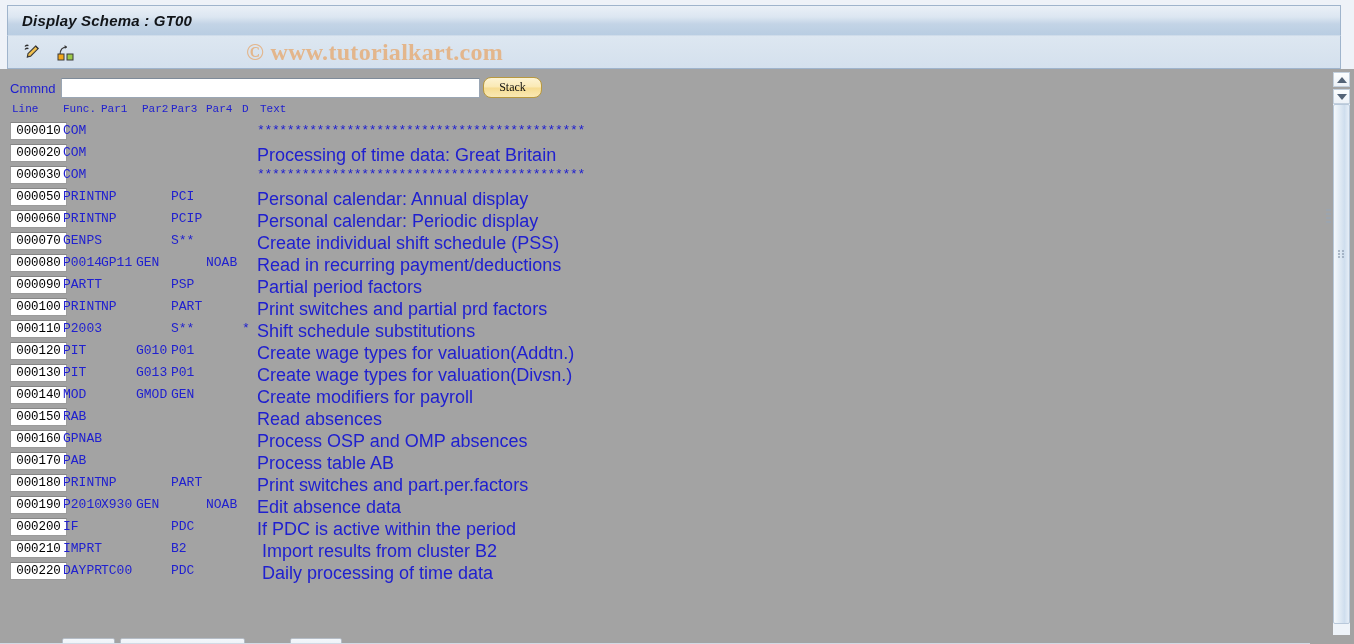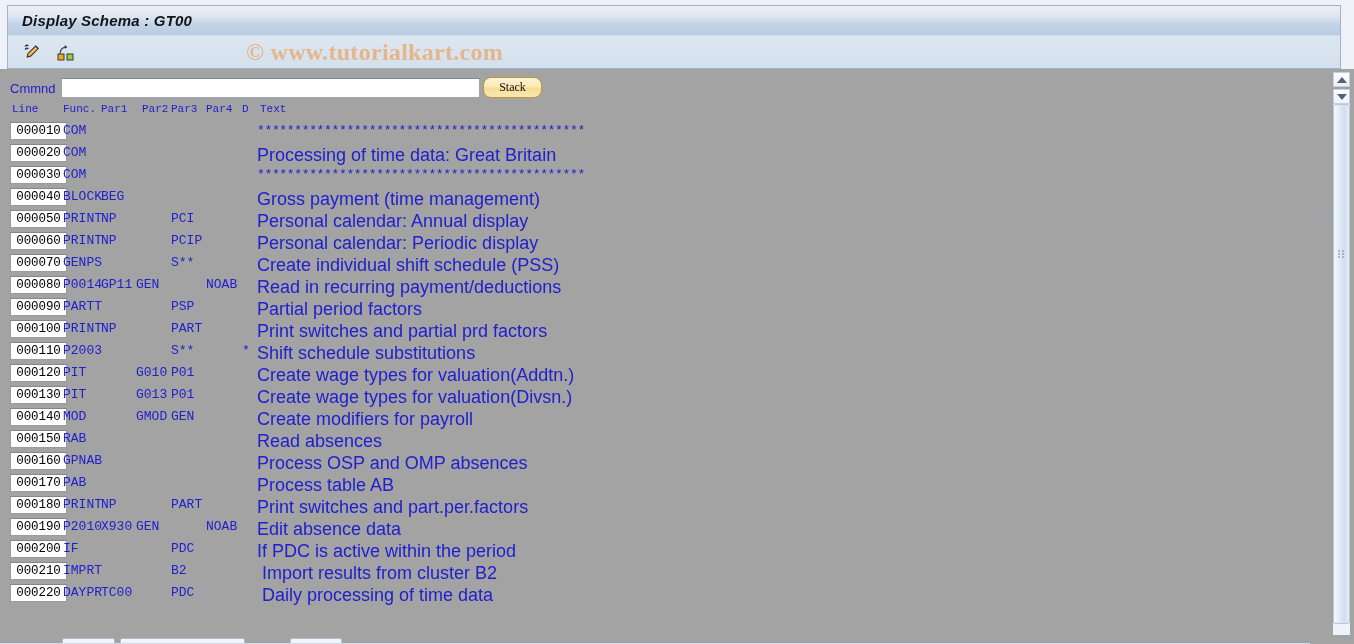--- a/index.html
+++ b/index.html
@@ -389,30 +389,20 @@
             <div class="linebox">000030</div>
             <div class="cell func">COM</div>
             <div class="cell par1"></div>
             <div class="cell par2"></div>
             <div class="cell par3"></div>
             <div class="cell par4"></div>
             <div class="cell dcol"></div>
             <div class="cell text stars">********************************************</div>
           </div>
           <div class="row">
-            <div class="linebox">000040</div>
-            <div class="cell func">BLOCK</div>
-            <div class="cell par1">BEG</div>
-            <div class="cell par2"></div>
-            <div class="cell par3"></div>
-            <div class="cell par4"></div>
-            <div class="cell dcol"></div>
-            <div class="cell text">Gross payment (time management)</div>
-          </div>
-          <div class="row">
             <div class="linebox">000050</div>
             <div class="cell func">PRINT</div>
             <div class="cell par1">NP</div>
             <div class="cell par2"></div>
             <div class="cell par3">PCI</div>
             <div class="cell par4"></div>
             <div class="cell dcol"></div>
             <div class="cell text">Personal calendar: Annual display</div>
           </div>
           <div class="row">

